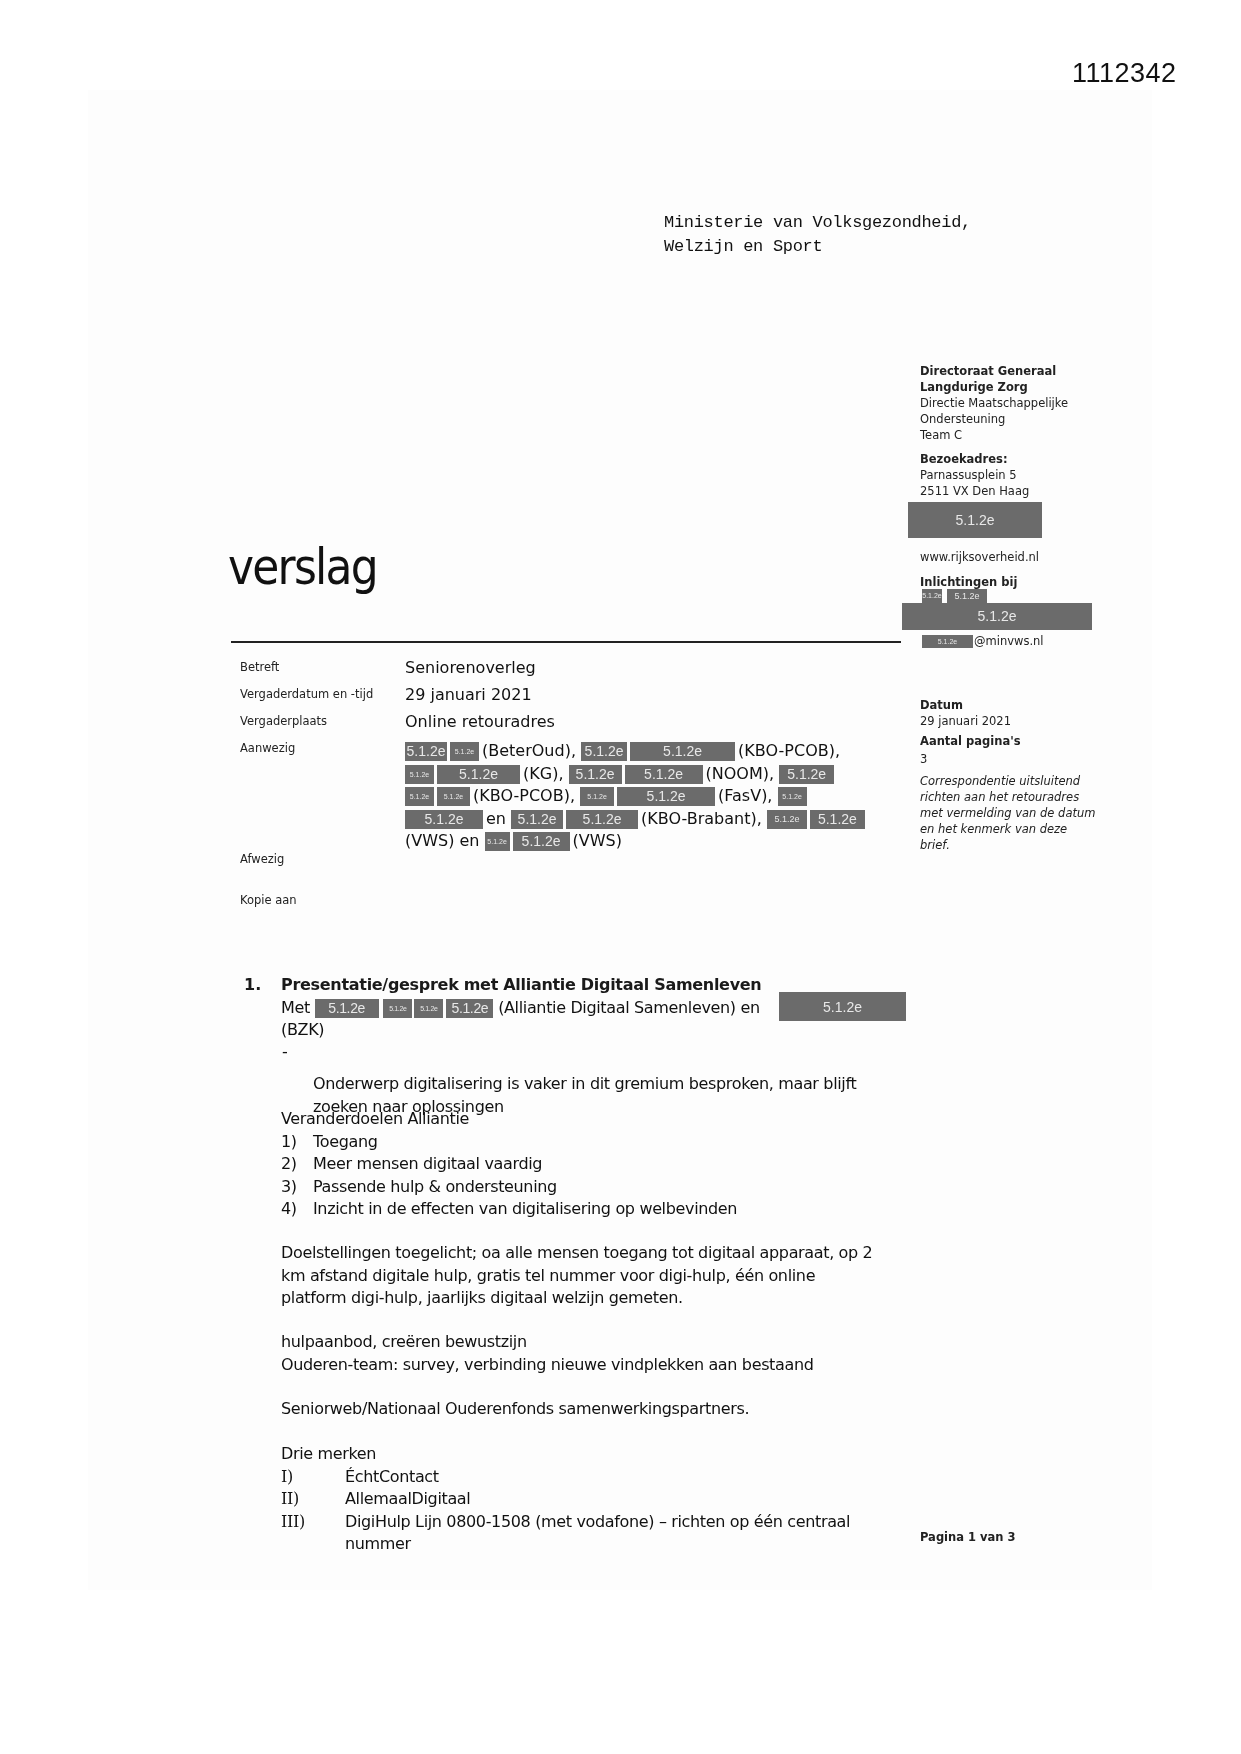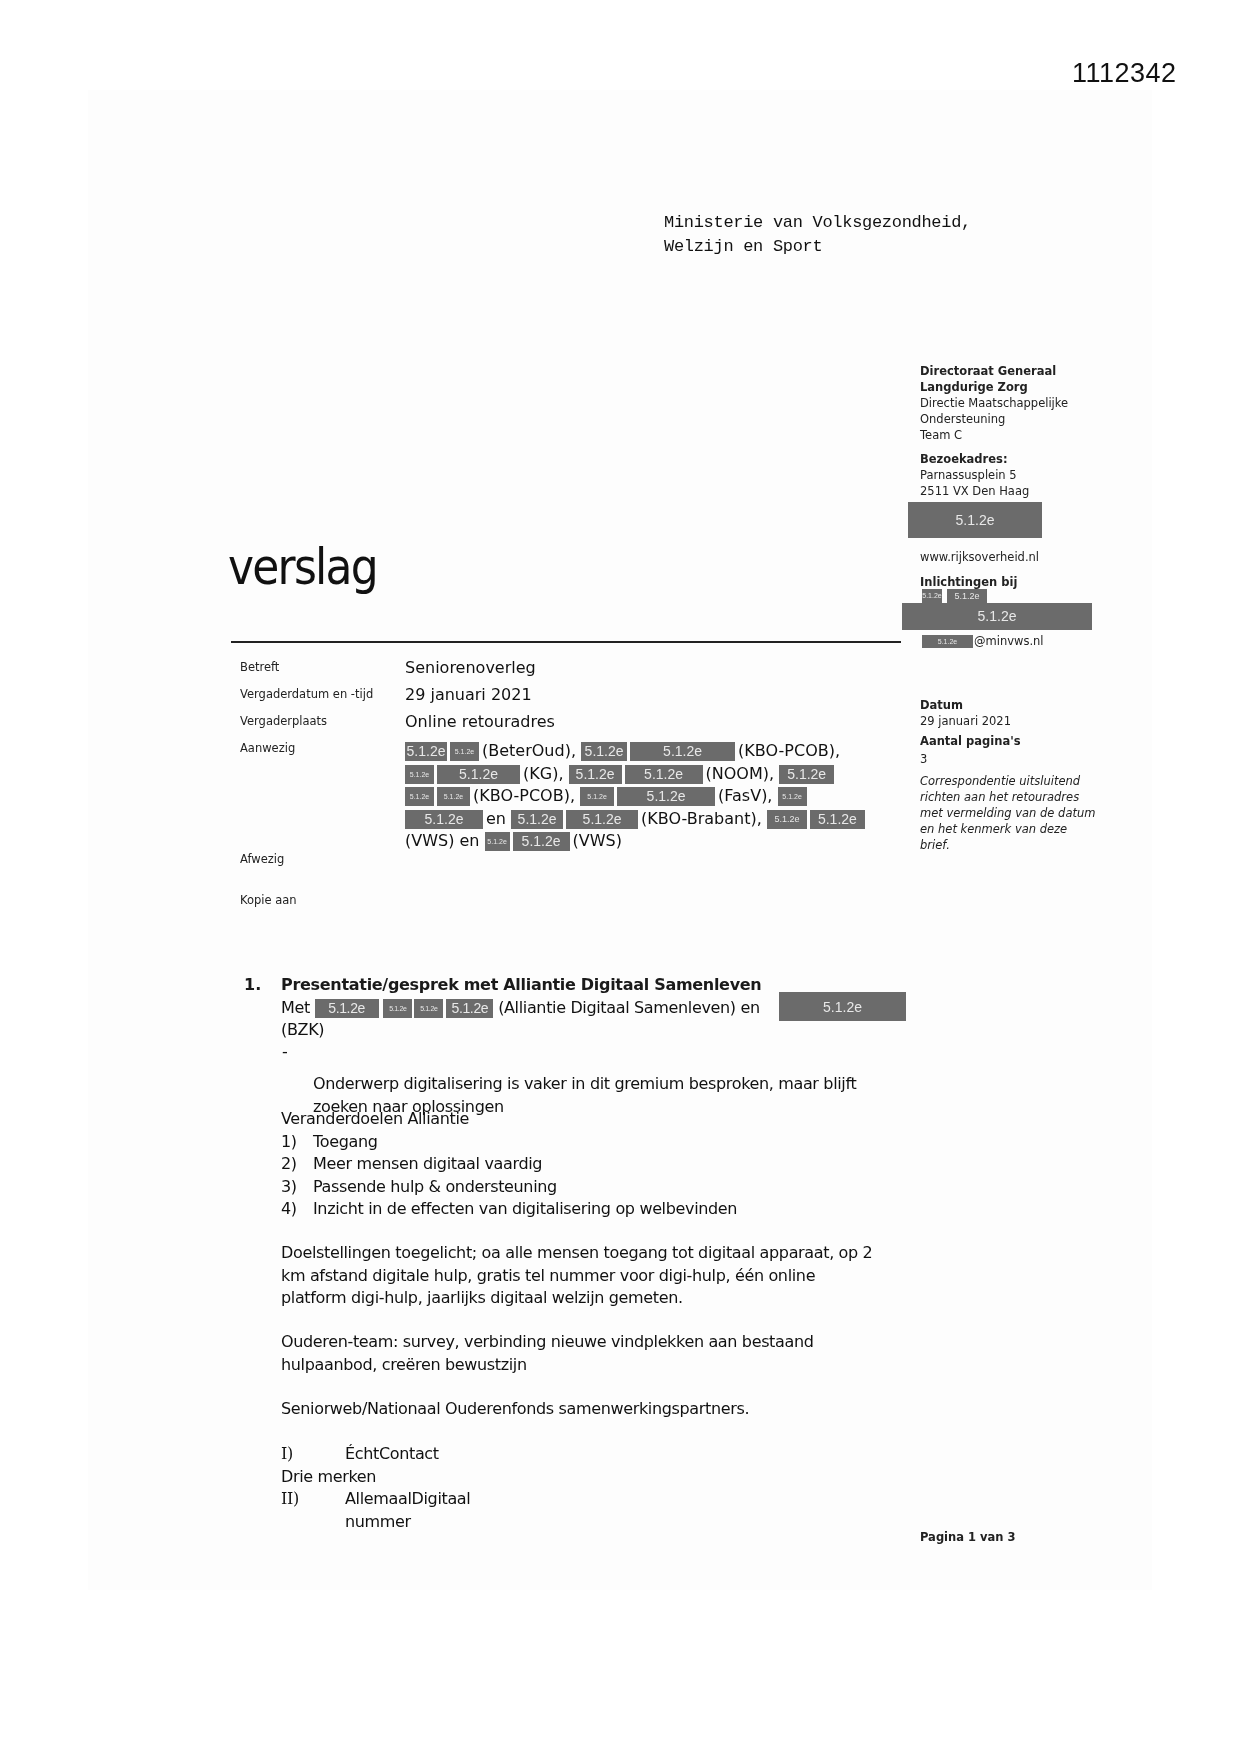--- a/index.html
+++ b/index.html
@@ -148,26 +148,27 @@
   <div><span class="list-num">4)</span><span>Inzicht in de effecten van digitalisering op welbevinden</span></div>
 </div>
 
 <div class="abs body-text" style="left:281px;top:1242px;">
   <div>Doelstellingen toegelicht; oa alle mensen toegang tot digitaal apparaat, op 2</div>
   <div>km afstand digitale hulp, gratis tel nummer voor digi-hulp, één online</div>
   <div>platform digi-hulp, jaarlijks digitaal welzijn gemeten.</div>
 </div>
 
 <div class="abs body-text" style="left:281px;top:1331px;">
+  <div>hulpaanbod, creëren bewustzijn</div>
   <div>Ouderen-team: survey, verbinding nieuwe vindplekken aan bestaand</div>
-  <div>hulpaanbod, creëren bewustzijn</div>
 </div>
 
 <div class="abs body-text" style="left:281px;top:1398px;">Seniorweb/Nationaal Ouderenfonds samenwerkingspartners.</div>
 
 <div class="abs body-text" style="left:281px;top:1443px;">
+  <div>Drie merken</div>
   <div><span class="roman-num">I)</span><span>ÉchtContact</span></div>
-  <div>Drie merken</div>
   <div><span class="roman-num">II)</span><span>AllemaalDigitaal</span></div>
+  <div><span class="roman-num">III)</span><span>DigiHulp Lijn 0800-1508 (met vodafone) – richten op één centraal</span></div>
   <div><span class="roman-num"></span><span>nummer</span></div>
 </div>
 
 <div class="abs pagefoot">Pagina 1 van 3</div>
 
 </body></html>

